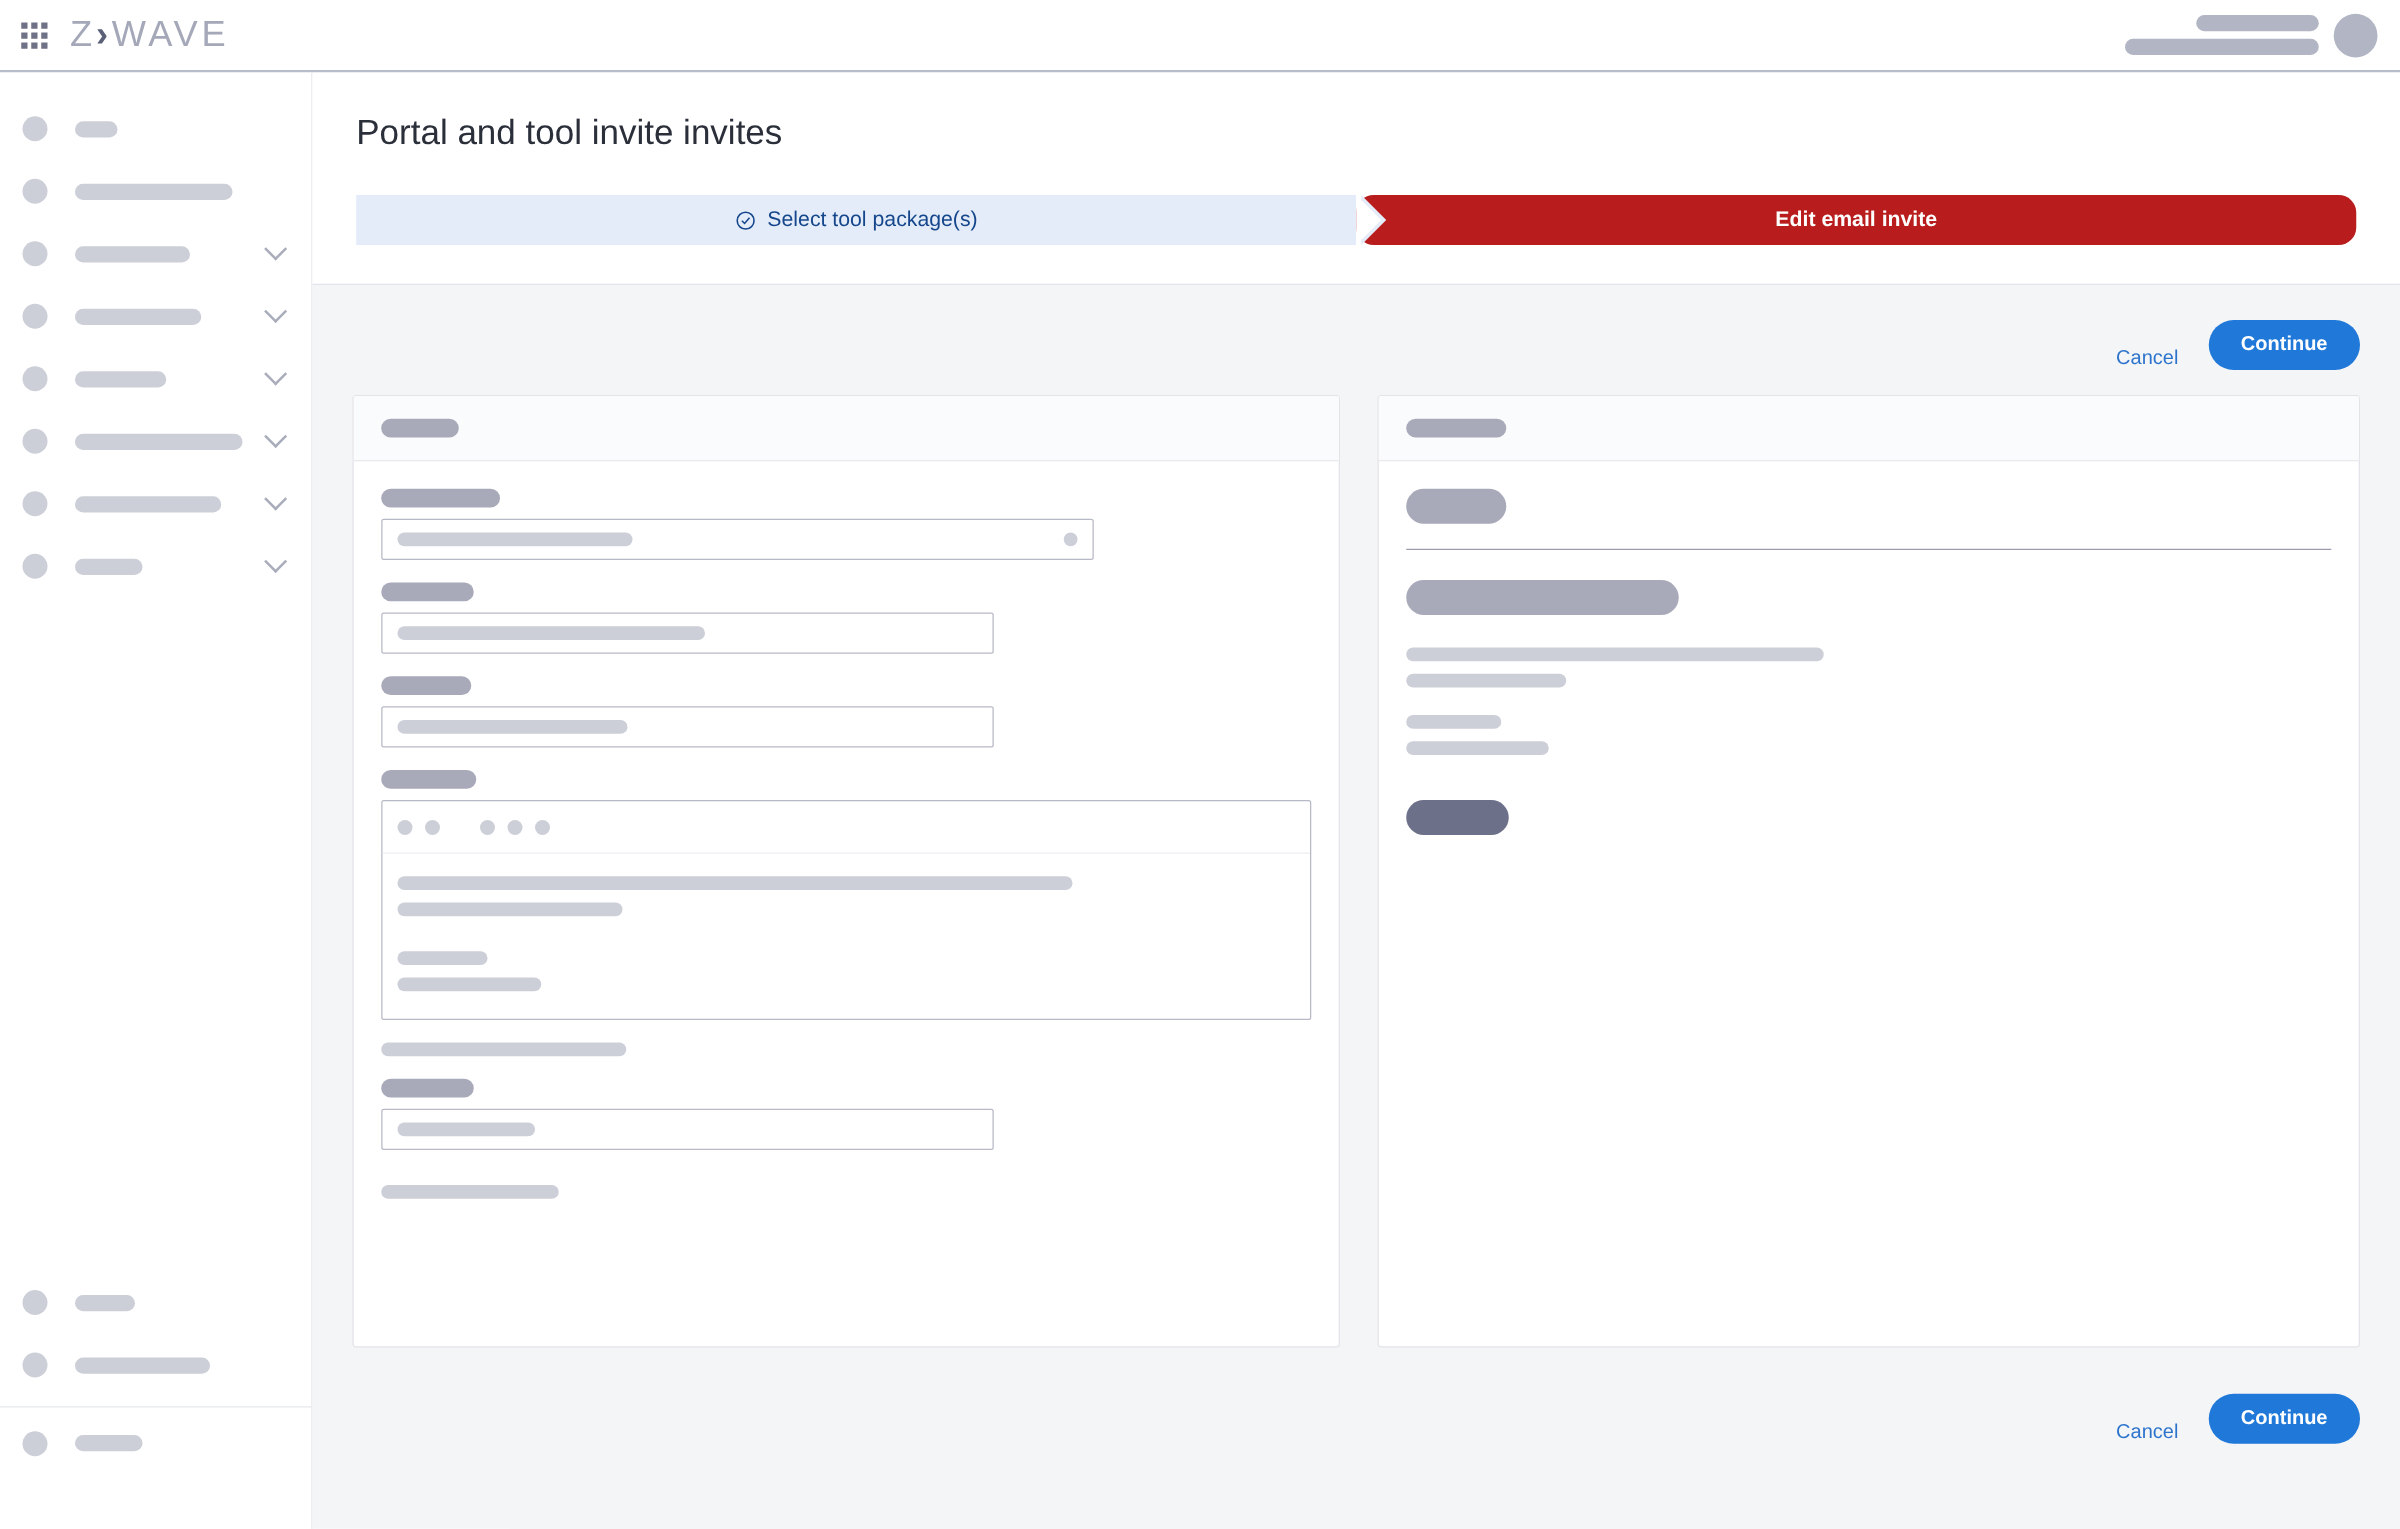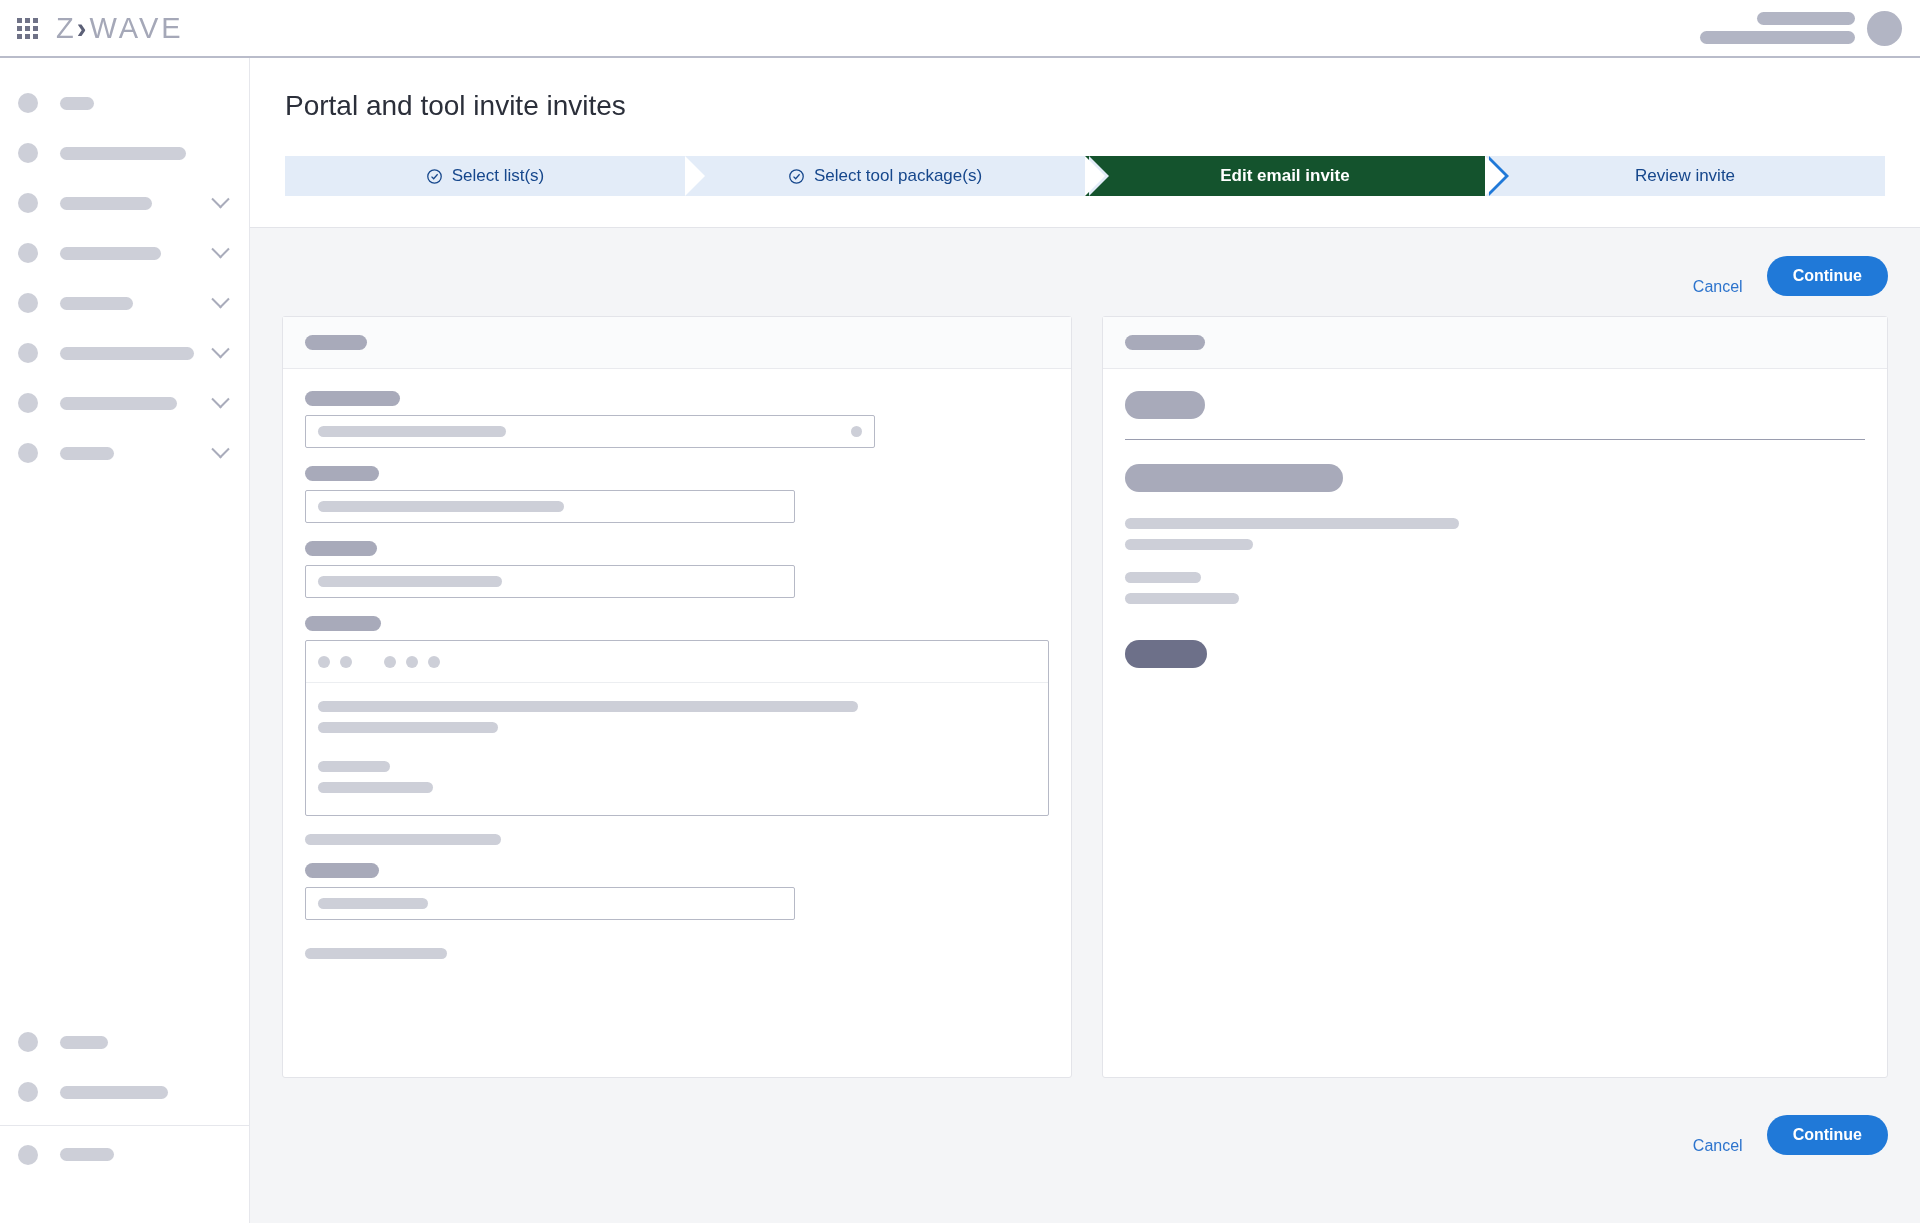--- a/index.html
+++ b/index.html
@@ -115,21 +115,21 @@
     position: relative;
     flex: 1;
     background: #e3ecf8;
     color: #16478c;
     font-size: 17px;
     display: flex;
     align-items: center;
     justify-content: center;
     gap: 9px;
   }
-  .step.active { background: #14532d; color: #ffffff; font-weight: 700; }
+  .step.active { background: #b91c1c; color: #ffffff; font-weight: 700; border-radius: 14px; }
   .step:not(:last-child)::after {
     content: "";
     position: absolute;
     right: -20px; top: 0;
     width: 0; height: 0;
     border-top: 20px solid transparent;
     border-bottom: 20px solid transparent;
     border-left: 20px solid #ffffff;
     z-index: 3;
   }
@@ -340,36 +340,24 @@
 <div class="content-head">
   <div class="page-title">Portal and tool invite invites</div>
   <div class="stepper">
       <div class="step">
         <span style="display: flex;">
           <svg class="check-icon" viewBox="0 0 24 24" fill="none" stroke="currentColor" stroke-width="1.8">
             <circle cx="12" cy="12" r="9.5"></circle>
             <path d="M7.8 12.2 L10.8 15.2 L16.4 8.8"></path>
           </svg>
         </span>
-        <span>Select list(s)</span>
-      </div>
-      <div class="step">
-        <span style="display: flex;">
-          <svg class="check-icon" viewBox="0 0 24 24" fill="none" stroke="currentColor" stroke-width="1.8">
-            <circle cx="12" cy="12" r="9.5"></circle>
-            <path d="M7.8 12.2 L10.8 15.2 L16.4 8.8"></path>
-          </svg>
-        </span>
         <span>Select tool package(s)</span>
       </div>
       <div class="step active">
         <span>Edit email invite</span>
-      </div>
-      <div class="step">
-        <span>Review invite</span>
       </div>
     </div>
 </div>
 
 <div class="body-area">
 
   <div class="action-row">
     <button class="link-btn">Cancel</button>
     <button class="pill-btn">Continue</button>
   </div>

